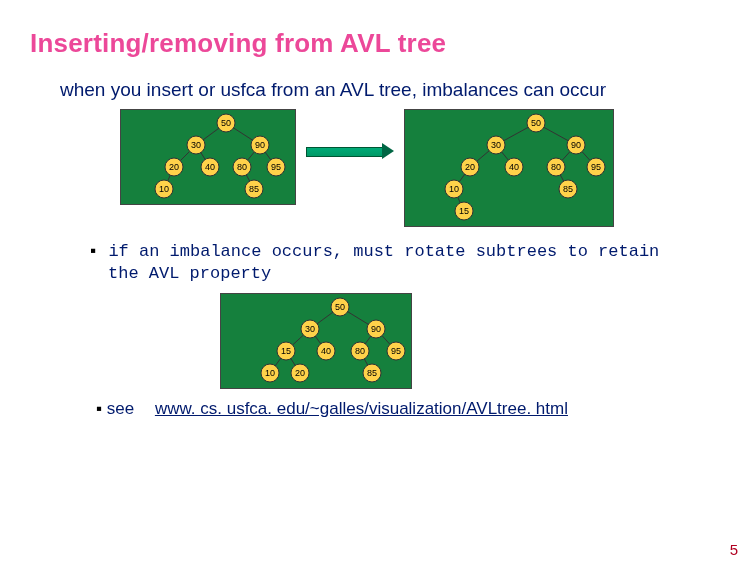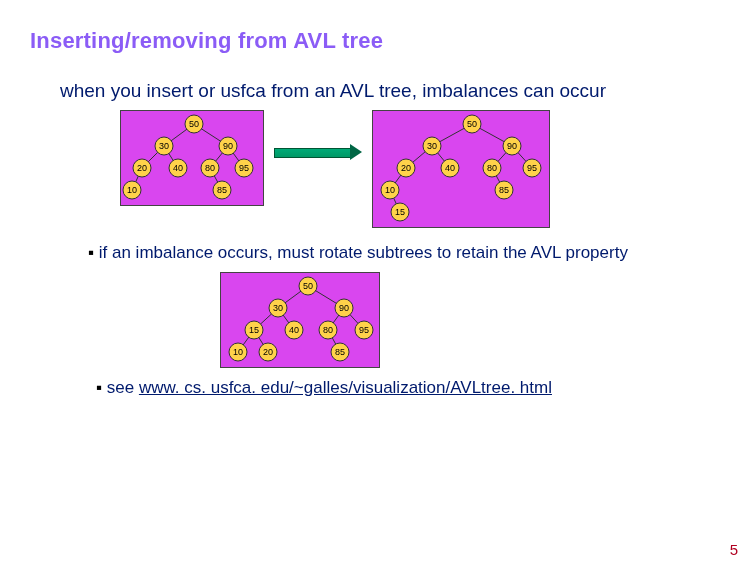--- a/index.html
+++ b/index.html
@@ -1,25 +1,25 @@
 <!DOCTYPE html>
 <html><head>
 <meta charset="utf-8">
 <style>
 body { margin:0; padding:0; font-family:Arial,Helvetica,sans-serif; background:#fff; width:756px; height:576px; position:relative; color:#000; }
-.title { color:#8b5cf6; font-size:22px; font-weight:700; margin:28px 0 24px 30px; letter-spacing:0.2px; }
+.title { color:#ec4899; font-size:26px; font-weight:700; margin:28px 0 18px 30px; letter-spacing:0.2px; }
 .lead { color:#001a6d; font-size:19px; margin:0 60px 6px 60px; line-height:1.35; }
-.bullet { color:#001a6d; font-size:17px; margin:14px 60px 8px 88px; text-indent:-20px; padding-left:20px; line-height:1.3; }
+.bullet { color:#001a6d; font-size:17px; margin:14px 60px 8px 88px; text-indent:-20px; padding-left:20px; line-height:1.3;font-family:Liberation Mono, monospace; }
 .bullet::before { content:"\25AA  "; color:#000; }
 .bullet-small { color:#001a6d; font-size:17px; margin:10px 60px 8px 96px; text-indent:-20px; padding-left:20px; }
 .bullet-small::before { content:"\25AA  "; color:#000; }
-a.link { color:#001a6d; text-decoration:underline; }
+a.link { color:#001a6d; text-decoration:underline;margin-left:16px; }
 .pn { position:absolute; right:18px; bottom:18px; color:#b00020; font-size:15px; }
 .figrow { display:flex; align-items:flex-start; gap:10px; margin-left:120px; }
-.treebox { border:1px solid #444; background:#d946ef; position:relative; }
+.treebox { border:1px solid #444; background:#15803d; position:relative;padding-left:32px; }
 .arrow { width:88px; height:12px; margin-top:36px; position:relative; }
 .arrow .shaft { position:absolute; left:0; top:2px; width:76px; height:8px; background:linear-gradient(#0a7,#096); border:1px solid #053; }
 .arrow .head { position:absolute; right:0; top:-2px; width:0; height:0; border-left:12px solid #064; border-top:8px solid transparent; border-bottom:8px solid transparent; }
 svg { display:block; }
 </style>
 </head>
 <body>
 
 <div class="title">Inserting/removing from AVL tree</div>
 <div class="lead">when you insert or usfca from an AVL tree, imbalances can occur</div>

